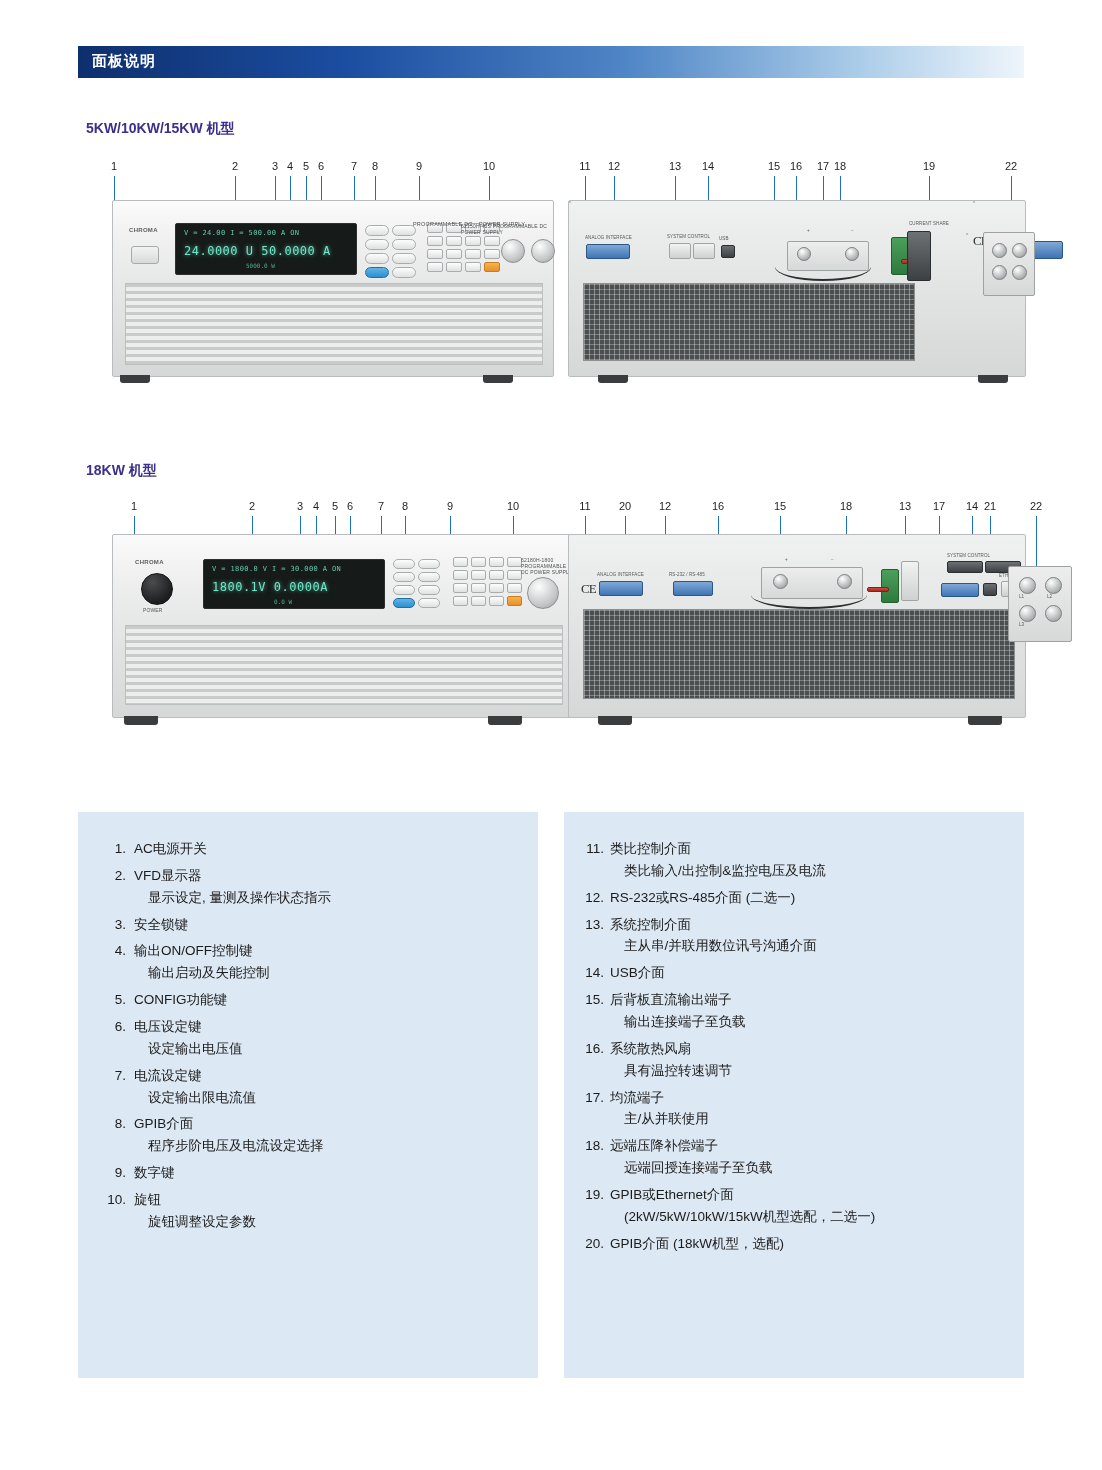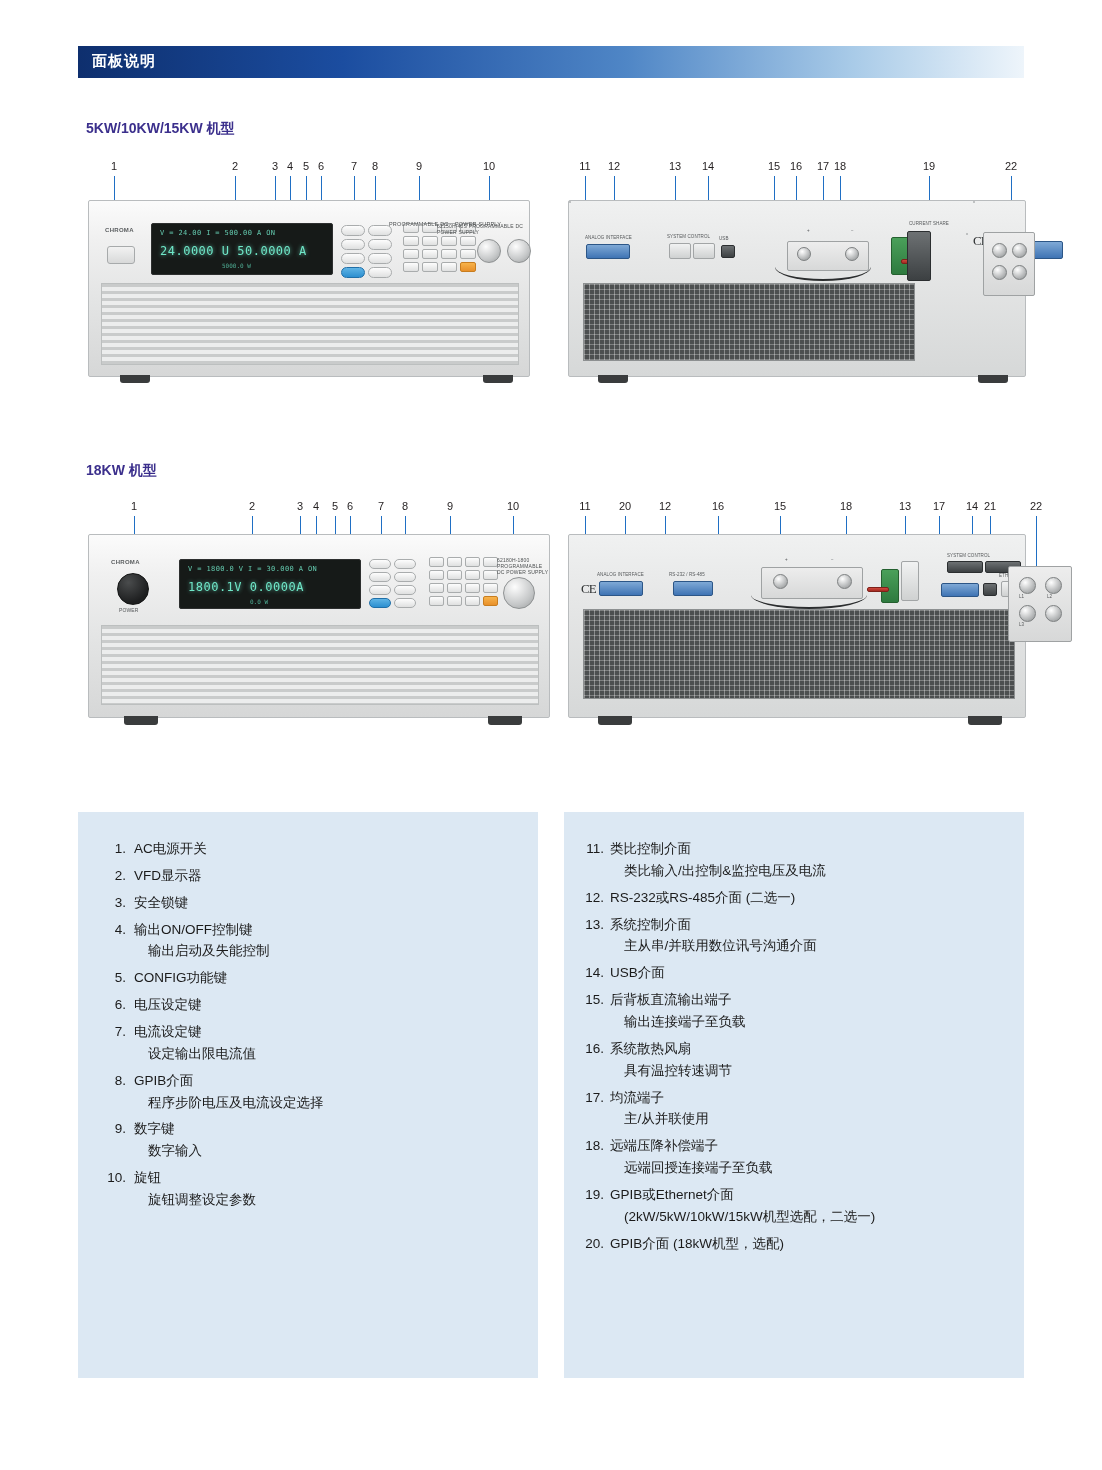--- a/index.html
+++ b/index.html
@@ -73,20 +73,21 @@
 
   
   .chassis {
     position: absolute;
     border: 1px solid #b9bcbe;
     background: linear-gradient(to bottom, #f3f4f4 0%, #e9eaea 40%, #dcdddd 100%);
     border-radius: 2px;
   }
   .chassis-front {
     background: linear-gradient(to bottom, #fbfbfb 0%, #f0f0f0 22%, #e4e5e5 55%, #d6d7d7 100%);
+    margin-left: 24px;
   }
   .chassis-rear {
     background: linear-gradient(to bottom, #f0f1f1 0%, #e6e7e7 35%, #d6d8d8 100%);
   }
   .vent {
     position: absolute;
     background: repeating-linear-gradient(
       to bottom,
       #c9cbcb 0px, #c9cbcb 3px,
       #eceded 3px, #eceded 7px);
@@ -578,52 +579,53 @@
 
 <div class="legend" id="legend-left">
   <ol>
     <li>
       <span class="num">1.</span>
       <span>AC电源开关</span>
     </li>
     <li>
       <span class="num">2.</span>
       <span>VFD显示器</span>
+      <span class="sub">显示设定, 量测及操作状态指示</span>
     </li>
     <li>
       <span class="num">3.</span>
       <span>安全锁键</span>
     </li>
     <li>
       <span class="num">4.</span>
       <span>输出ON/OFF控制键</span>
       <span class="sub">输出启动及失能控制</span>
     </li>
     <li>
       <span class="num">5.</span>
       <span>CONFIG功能键</span>
     </li>
     <li>
       <span class="num">6.</span>
       <span>电压设定键</span>
+      <span class="sub">设定输出电压值</span>
     </li>
     <li>
       <span class="num">7.</span>
       <span>电流设定键</span>
       <span class="sub">设定输出限电流值</span>
     </li>
     <li>
       <span class="num">8.</span>
       <span>GPIB介面</span>
       <span class="sub">程序步阶电压及电流设定选择</span>
     </li>
     <li>
       <span class="num">9.</span>
       <span>数字键</span>
-      <span class="sub">数字输入</span>
     </li>
     <li>
       <span class="num">10.</span>
       <span>旋钮</span>
       <span class="sub">旋钮调整设定参数</span>
     </li>
   </ol>
 </div>
 
 <div class="legend" id="legend-right">

